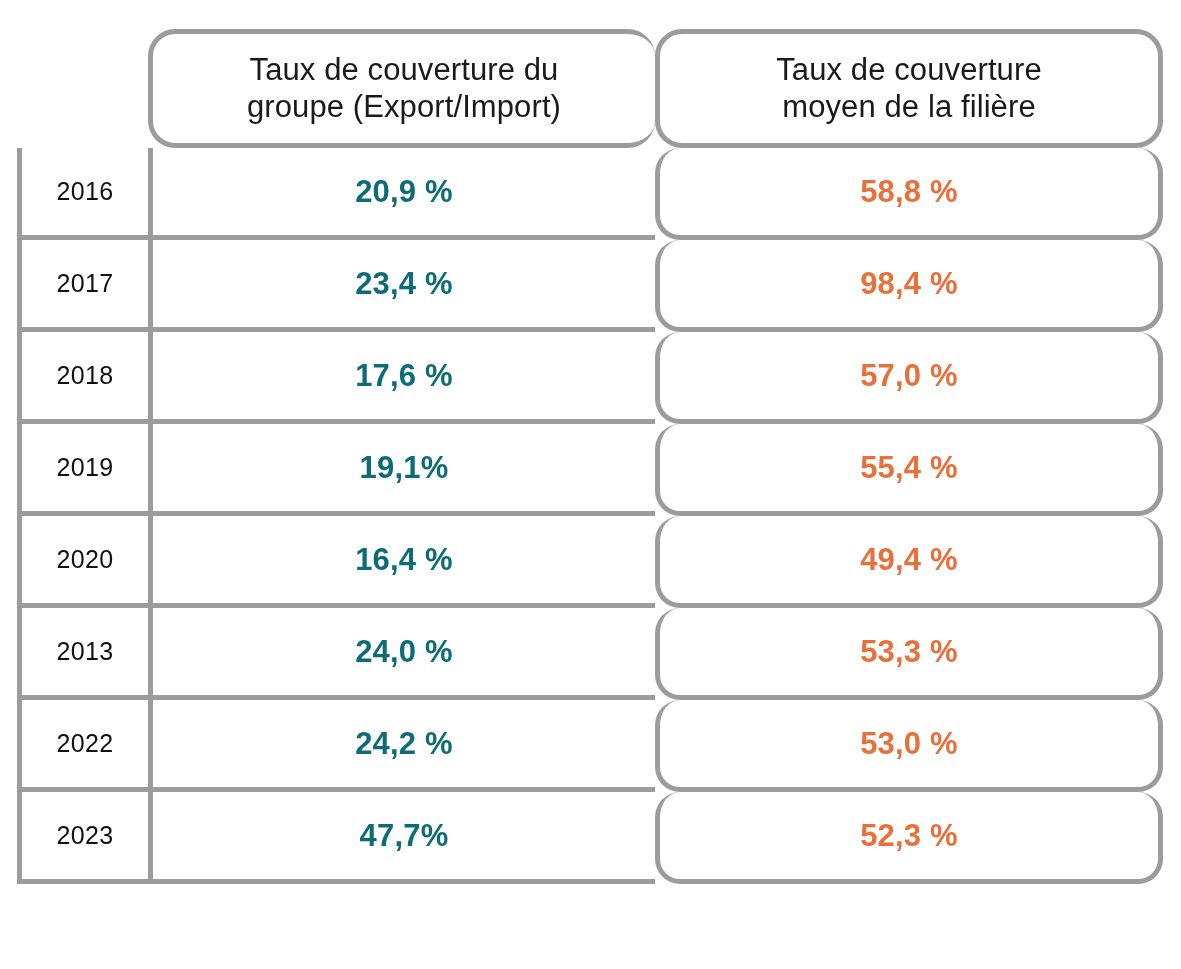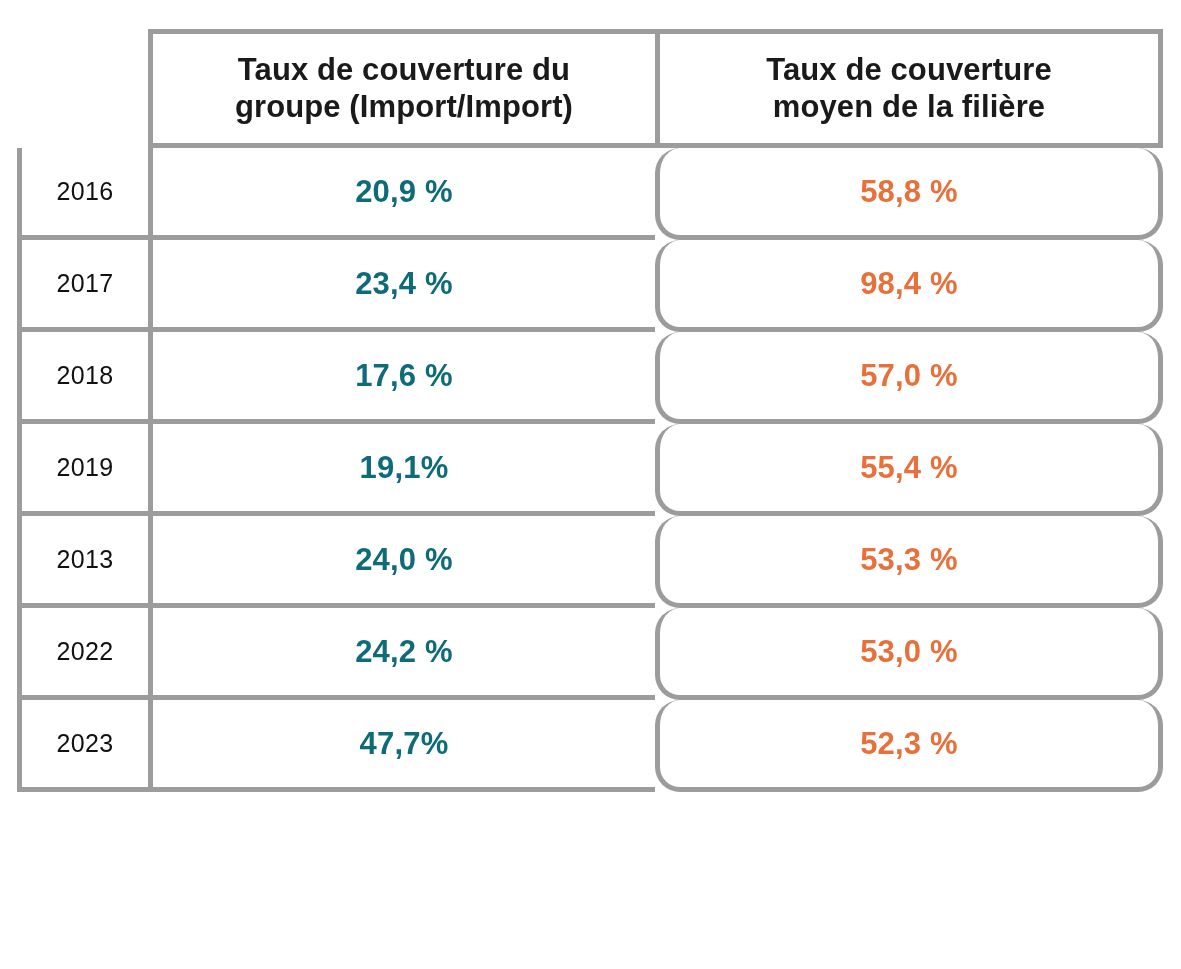--- a/index.html
+++ b/index.html
@@ -52,26 +52,27 @@
 
   .hdr-corner {
     border: none;
     background: #ffffff;
   }
 
   .hdr-cell {
     border-top: 5px solid #9c9c9c;
     border-bottom: 5px solid #9c9c9c;
     border-left: 5px solid #9c9c9c;
-    font-weight: 700;
+    font-weight: 400;
     font-size: 31px;
     line-height: 1.18;
     color: #1a1a1a;
     letter-spacing: 0.1px;
     padding: 0 12px;
+    border-radius: 27px;
   }
   .hdr-cell.last {
     border-right: 5px solid #9c9c9c;
   }
   .hdr-cell .hdr-text {
     display: block;
   }
 
   
   .data-row td {
@@ -117,21 +118,21 @@
       <col class="col-year">
       <col class="col-group">
       <col class="col-sector">
     </colgroup>
 
     <thead>
       <tr class="hdr-row">
         <th class="hdr-corner"></th>
         <th class="hdr-cell">
           <span class="hdr-text">Taux de couverture du</span>
-          <span class="hdr-text">groupe (Import/Import)</span>
+          <span class="hdr-text">groupe (Export/Import)</span>
         </th>
         <th class="hdr-cell last">
           <span class="hdr-text">Taux de couverture</span>
           <span class="hdr-text">moyen de la filière</span>
         </th>
       </tr>
     </thead>
 
     <tbody>
       <tr class="data-row">
@@ -148,20 +149,25 @@
         <td class="cell-year">2018</td>
         <td class="cell-group"><span class="val">17,6 %</span></td>
         <td class="cell-sector"><span class="val">57,0 %</span></td>
       </tr>
       <tr class="data-row">
         <td class="cell-year">2019</td>
         <td class="cell-group"><span class="val">19,1%</span></td>
         <td class="cell-sector"><span class="val">55,4 %</span></td>
       </tr>
       <tr class="data-row">
+        <td class="cell-year">2020</td>
+        <td class="cell-group"><span class="val">16,4 %</span></td>
+        <td class="cell-sector"><span class="val">49,4 %</span></td>
+      </tr>
+      <tr class="data-row">
         <td class="cell-year">2013</td>
         <td class="cell-group"><span class="val">24,0 %</span></td>
         <td class="cell-sector"><span class="val">53,3 %</span></td>
       </tr>
       <tr class="data-row">
         <td class="cell-year">2022</td>
         <td class="cell-group"><span class="val">24,2 %</span></td>
         <td class="cell-sector"><span class="val">53,0 %</span></td>
       </tr>
       <tr class="data-row">

